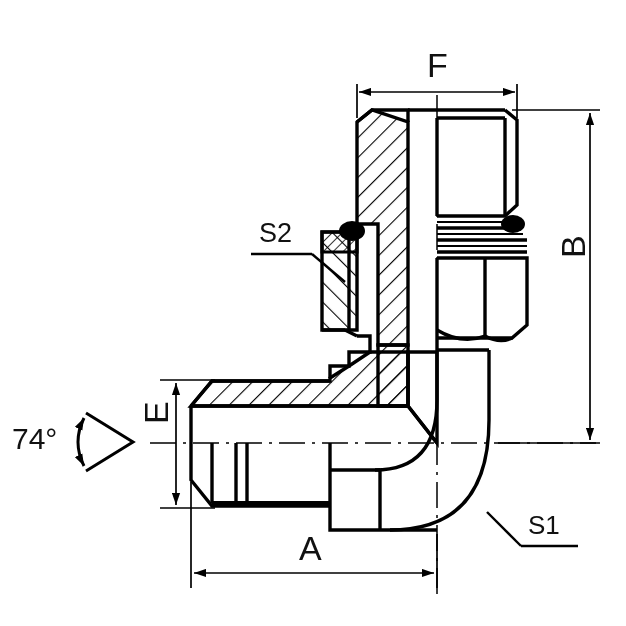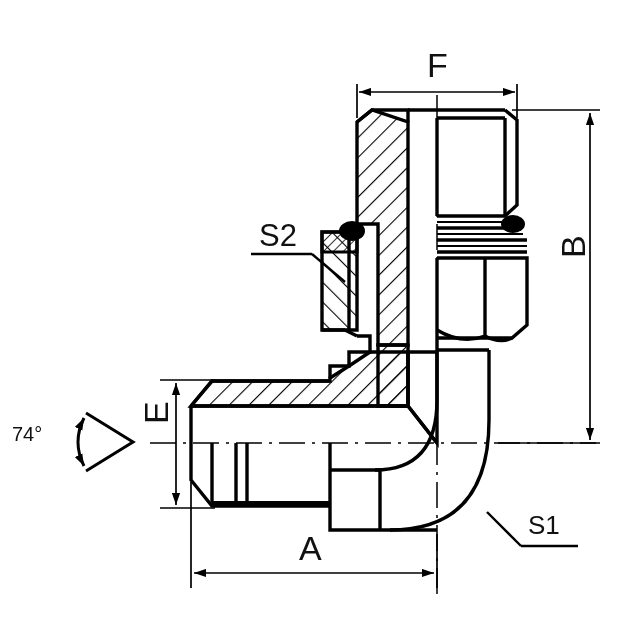--- a/index.html
+++ b/index.html
@@ -17,23 +17,23 @@
     font-family:"Liberation Sans", sans-serif;
     color:#111111;
     white-space:nowrap;
     line-height:1;
     user-select:none;
   }
   #lbl-F{left:427px;top:48px;font-size:34px;}
   #lbl-B{left:556px;top:258px;font-size:34px;transform:rotate(-90deg);transform-origin:left top;}
   #lbl-E{left:139px;top:424px;font-size:34px;transform:rotate(-90deg);transform-origin:left top;}
   #lbl-A{left:299px;top:531px;font-size:34px;}
-  #lbl-S2{left:259px;top:220px;font-size:31px;}
+  #lbl-S2{left:259px;top:220px;font-size:27px;}
   #lbl-S1{left:528px;top:512px;font-size:26px;}
-  #lbl-ang{left:12px;top:424px;font-size:20px;}
+  #lbl-ang{left:12px;top:424px;font-size:30px;}
 </style>
 </head>
 <body>
 
 <div id="root">
 
   <svg class="dwg" viewBox="0 0 626 626">
     <defs>
 
       <pattern id="hatchA" width="14" height="14" patternTransform="rotate(45)" patternUnits="userSpaceOnUse">

